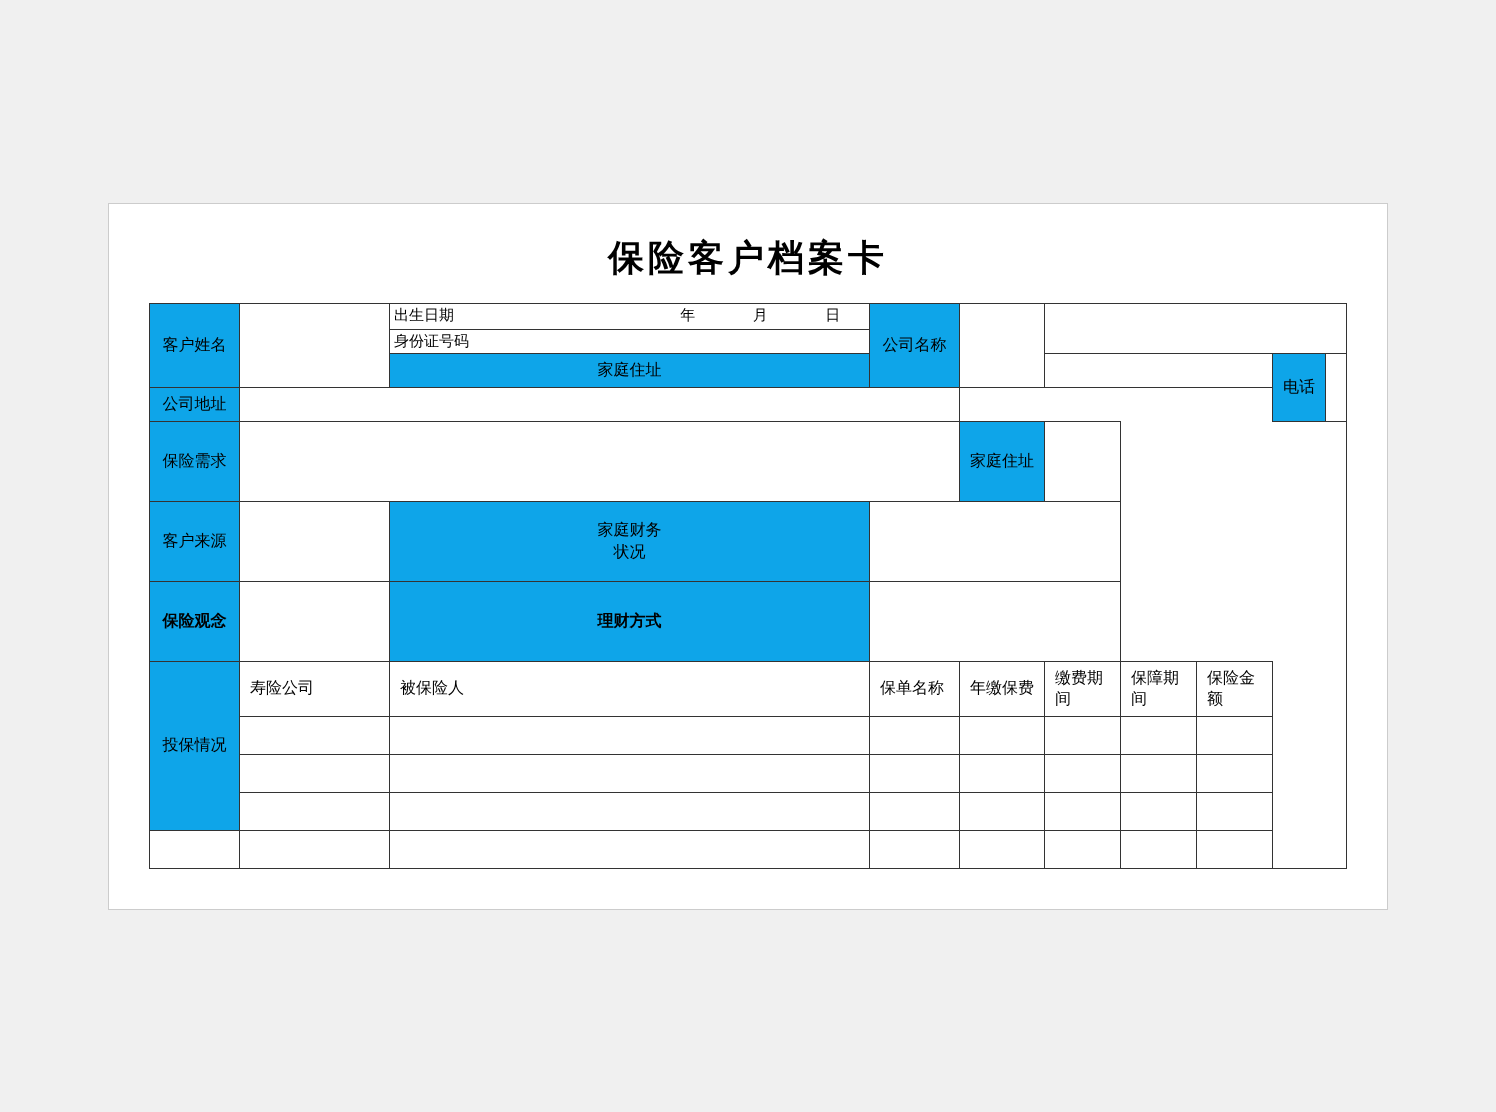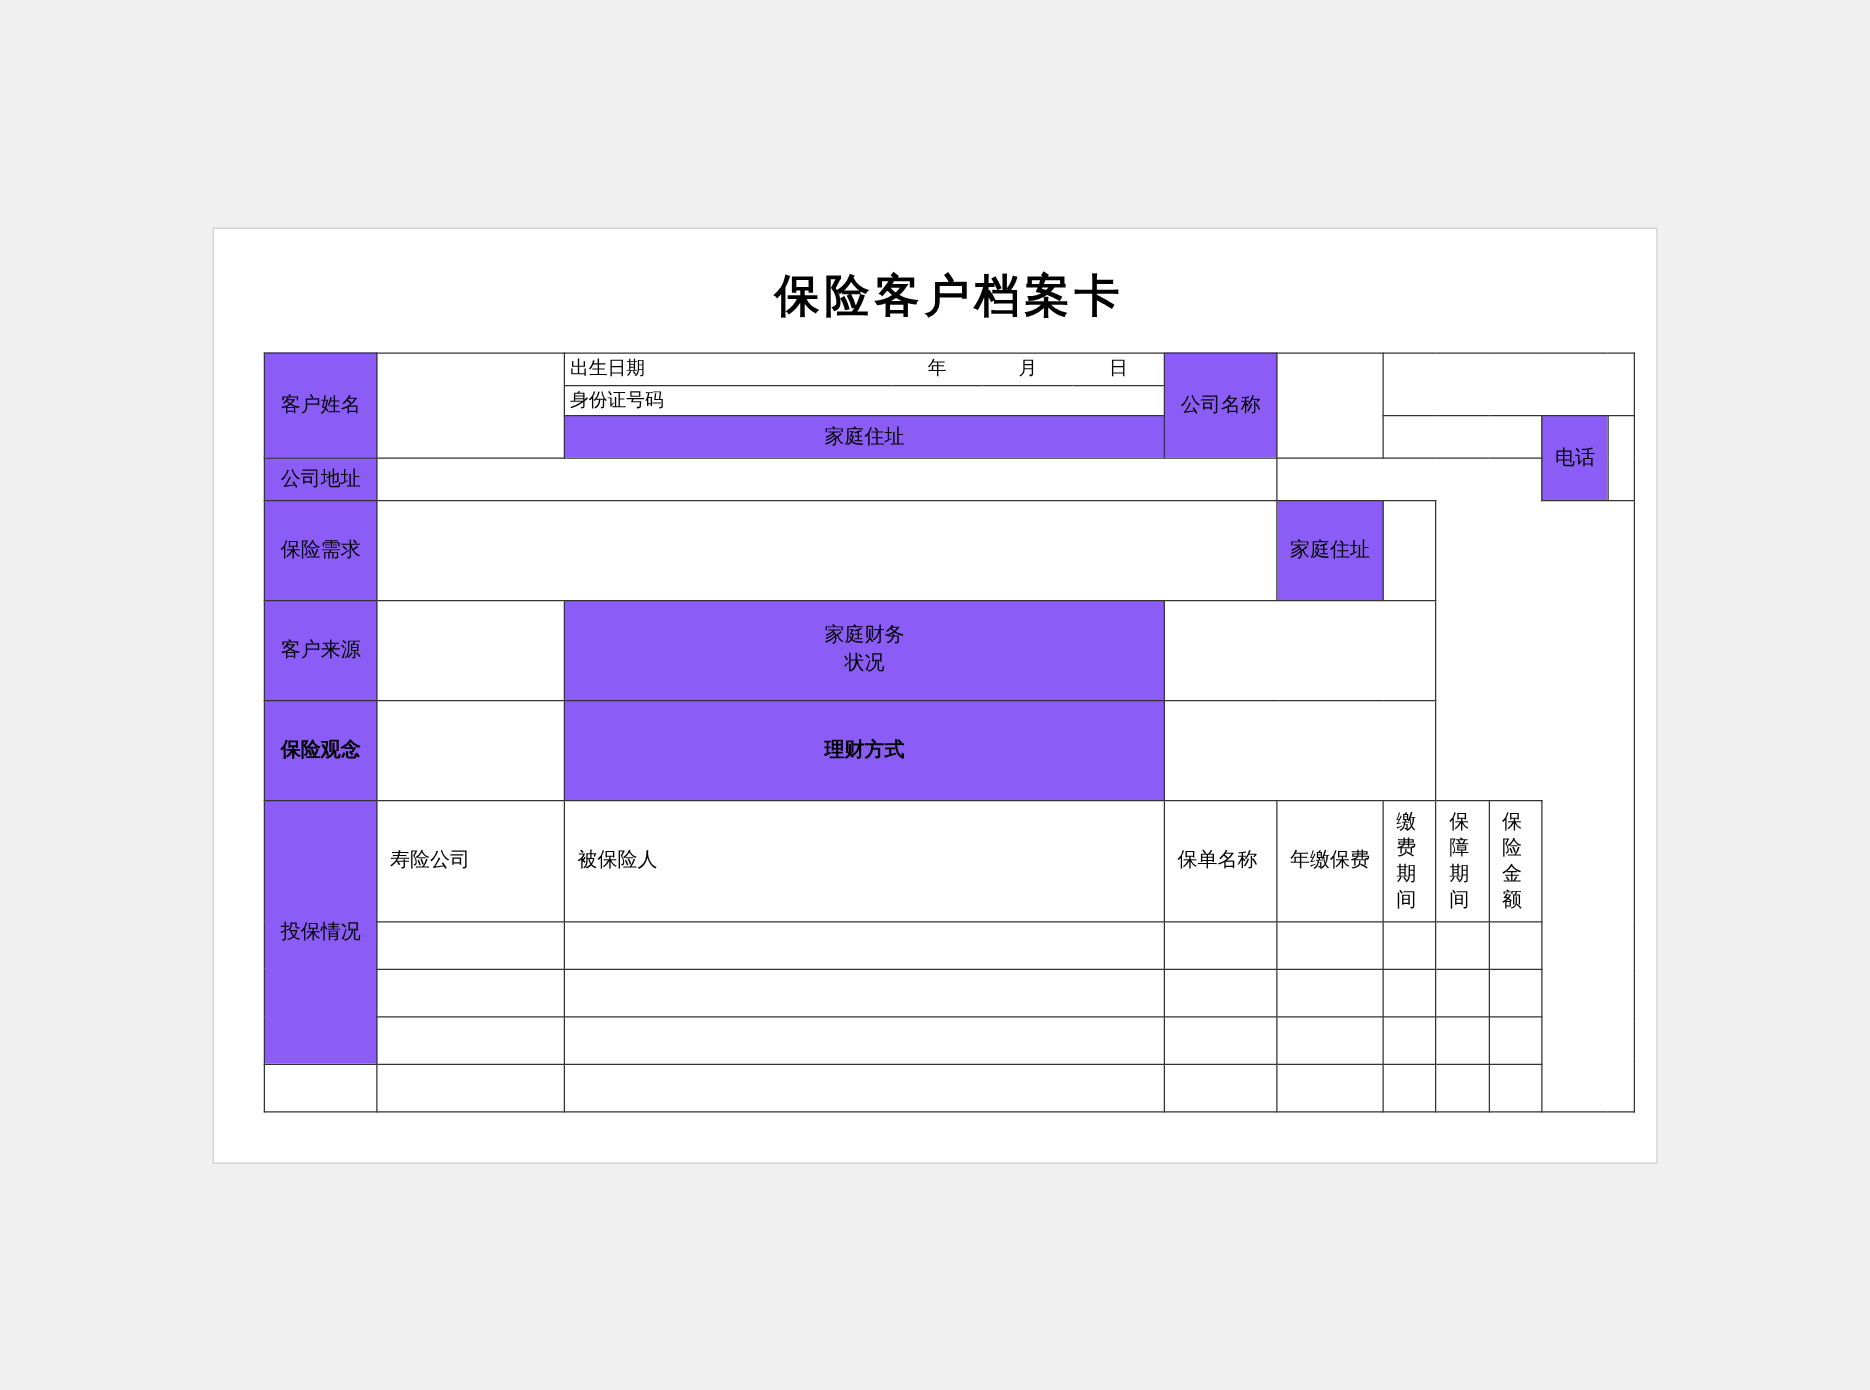--- a/index.html
+++ b/index.html
@@ -12,22 +12,22 @@
       background: #f0f0f0;
       display: flex;
       justify-content: center;
       align-items: center;
       min-height: 100vh;
       font-family: 'SimSun', 'STSong', serif;
     }
 
     .card-container {
       background: #ffffff;
-      width: 1156px;
-      padding: 30px 17px 40px 40px;
+      width: 1280px;
+      padding: 30px 40px 40px 40px;
       border: 1px solid #ccc;
     }
 
     .card-title {
       text-align: center;
       font-size: 36px;
       font-weight: bold;
       color: #000;
       margin-bottom: 20px;
       letter-spacing: 4px;
@@ -45,21 +45,21 @@
       vertical-align: middle;
       font-size: 16px;
       color: #000;
     }
 
     .label-cell {
       color: #2e6b5e;
       font-size: 16px;
       white-space: nowrap;
       text-align: center;
-      background: #8b5cf6;
+      background: #0ea5e9;
       font-weight: normal;
     }
 
     .header-label {
       color: #2e6b5e;
       font-size: 15px;
       background: #fff;
     }
 
     .empty-cell {

